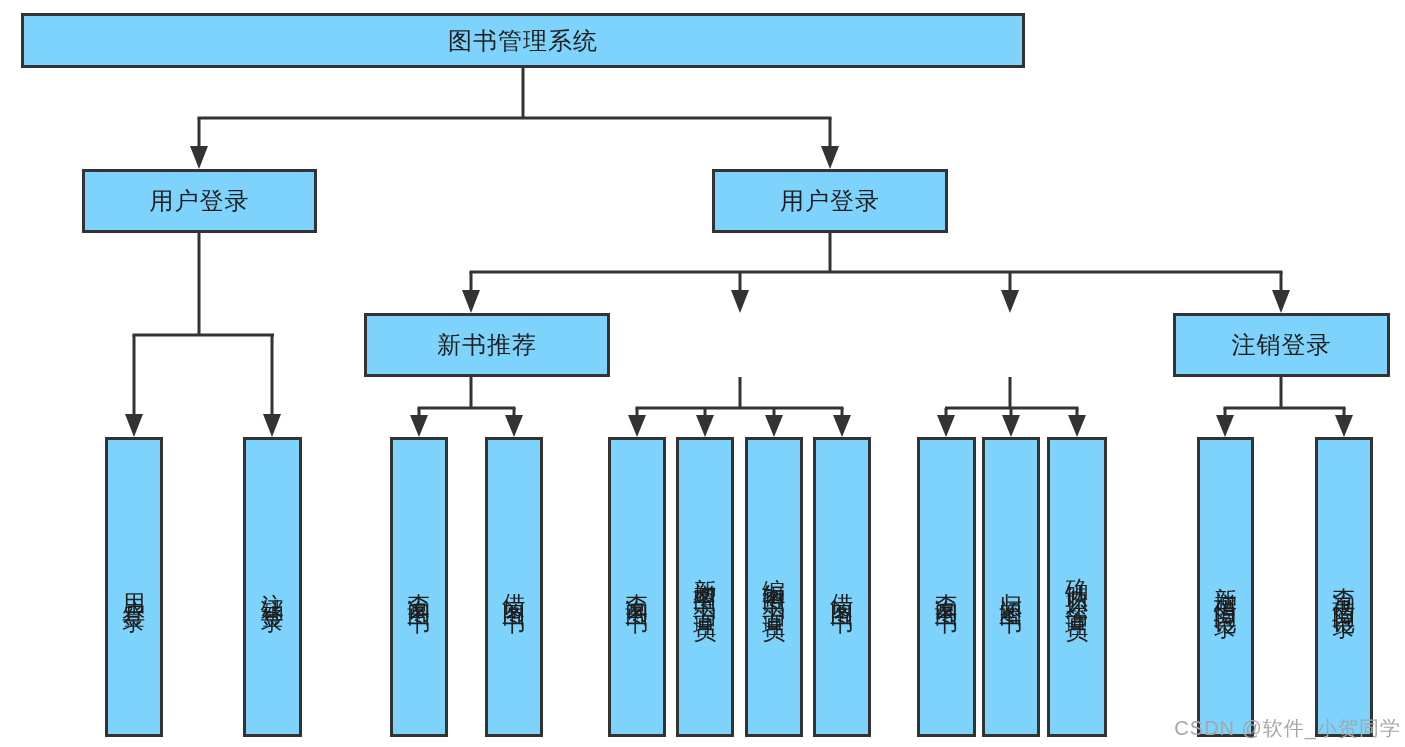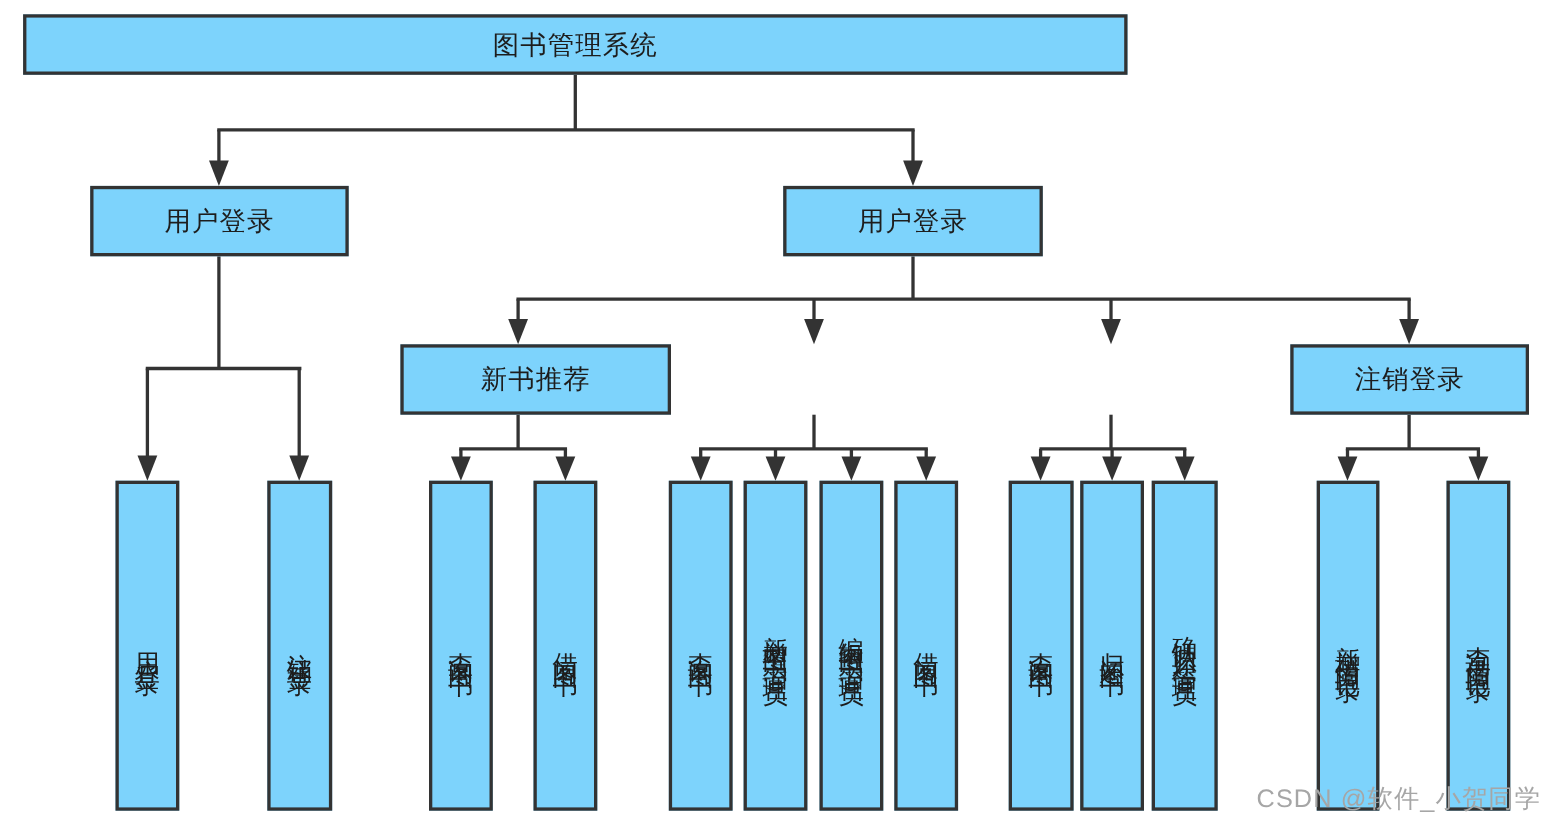--- a/index.html
+++ b/index.html
@@ -30,21 +30,21 @@
     text-orientation:mixed;
     font-size:23px;
     letter-spacing:6px;
     line-height:1.15;
     white-space:nowrap;
   }
   .watermark{
     position:absolute;
     right:4px;
     bottom:5px;
-    font-size:23px;
+    font-size:20px;
     color:#a6a6a6;
     letter-spacing:1px;
     white-space:nowrap;
   }
 </style>
 </head>
 <body>
 
 <div id="canvas">
 

